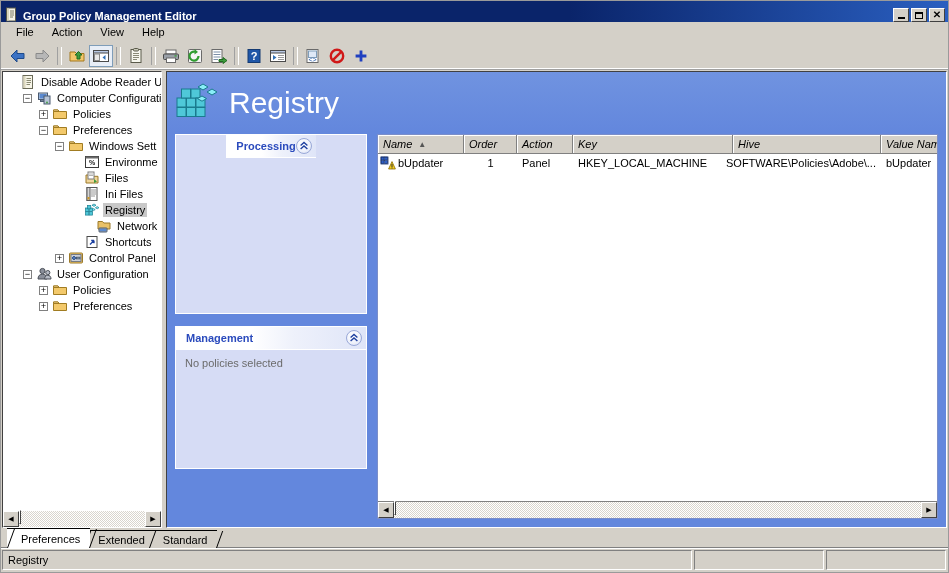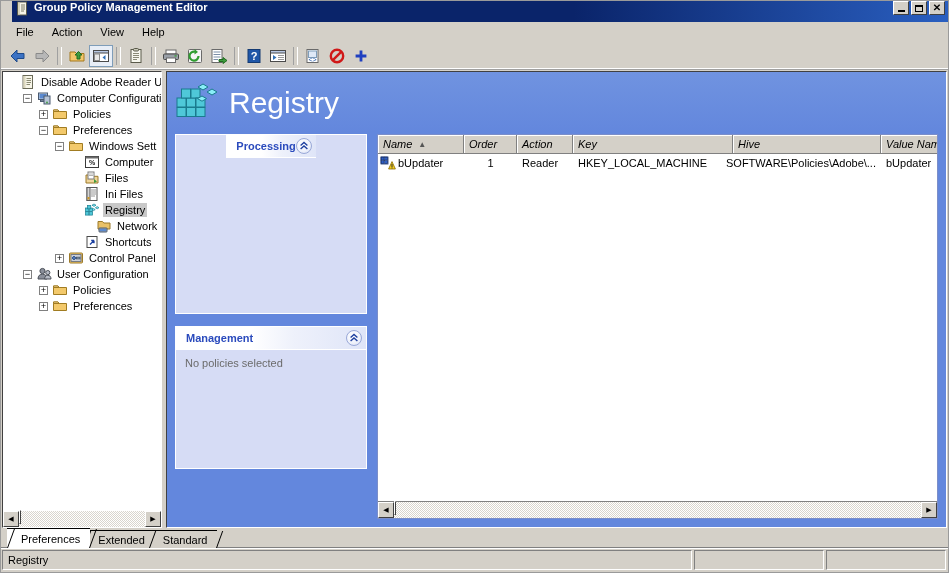--- a/index.html
+++ b/index.html
@@ -16,24 +16,23 @@
     box-sizing:border-box;
     border:1px solid #9a9a9a;
     background:#d4d0c8;
     display:flex;flex-direction:column;
   }
 
   
   .titlebar{
     height:21px;flex:0 0 21px;
     background:linear-gradient(to right,#0a246a 0%,#0a246a 60%,#2a5fc0 100%);
-    display:flex;align-items:flex-start;
+    display:flex;align-items:flex-end;
     padding:0 2px 0 3px;
     color:#fff;
-    margin-left:11px;
   }
   .title-icon{
     width:15px;height:15px;margin-right:4px;flex:0 0 15px;position:relative;
   }
   .title-text{
     font-weight:bold;font-size:11px;color:#ffffff;
     flex:1 1 auto;white-space:nowrap;overflow:hidden;
     letter-spacing:0px;
   }
   .win-btns{display:flex;gap:2px;align-items:center;padding-right:1px;}
@@ -514,21 +513,21 @@
         </div>
 
         <div class="tnode" style="padding-left:81px">
           <span class="ticon">
             <svg class="ic" width="16" height="16" viewBox="0 0 16 16">
               <rect x="1.5" y="2.5" width="13" height="11" fill="#ffffff" stroke="#3a3a3a"></rect>
               <rect x="1.5" y="2.5" width="13" height="2" fill="#6a6a6a"></rect>
               <text x="8" y="11" font-family="Liberation Sans, sans-serif" font-size="7" font-weight="bold" fill="#1a1a1a" text-anchor="middle">%</text>
             </svg>
           </span>
-          <span class="tlabel">Computer</span>
+          <span class="tlabel">Environme</span>
         </div>
 
         <div class="tnode" style="padding-left:81px">
           <span class="ticon">
             <svg class="ic" width="16" height="16" viewBox="0 0 16 16">
               <path d="M2 5 L6 5 L7 6.3 L14 6.3 L14 13 L2 13 Z" fill="#f0d59a" stroke="#9c7a2a"></path>
               <rect x="4" y="2" width="6" height="7" fill="#ffffff" stroke="#7a7a7a"></rect>
               <g stroke="#a0a0a0" stroke-width="0.8">
                   <line x1="5" y1="4" x2="9" y2="4"></line>
                   <line x1="5" y1="5.5" x2="9" y2="5.5"></line>
@@ -762,21 +761,21 @@
                       </g>
                       <rect x="1" y="1" width="7" height="7" fill="none" stroke="#15306e" stroke-width="0.8"></rect>
                       <path d="M8.6 13 L12 5.6 L15.4 13 Z" fill="#f5d020" stroke="#8a6a00" stroke-width="0.8"></path>
                       <rect x="11.5" y="8" width="1" height="3" fill="#2a2a2a"></rect>
                       <rect x="11.5" y="11.4" width="1" height="1" fill="#2a2a2a"></rect>
                     </svg>
                   </span>
                   <span>bUpdater</span>
                 </div>
                 <div class="lv-cell center" style="width:53px;flex:0 0 53px">1</div>
-                <div class="lv-cell" style="width:56px;flex:0 0 56px">Reader</div>
+                <div class="lv-cell" style="width:56px;flex:0 0 56px">Panel</div>
                 <div class="lv-cell" style="width:148px;flex:0 0 148px">HKEY_LOCAL_MACHINE</div>
                 <div class="lv-cell" style="width:160px;flex:0 0 160px">SOFTWARE\Policies\Adobe\...</div>
                 <div class="lv-cell" style="flex:1 1 auto">bUpdater</div>
               </div>
             </div>
 
             <div class="lv-hscroll">
               <span class="sbtn">◀</span>
               <span class="strack">
                 <span class="sthumb" style="width:72%"></span>

